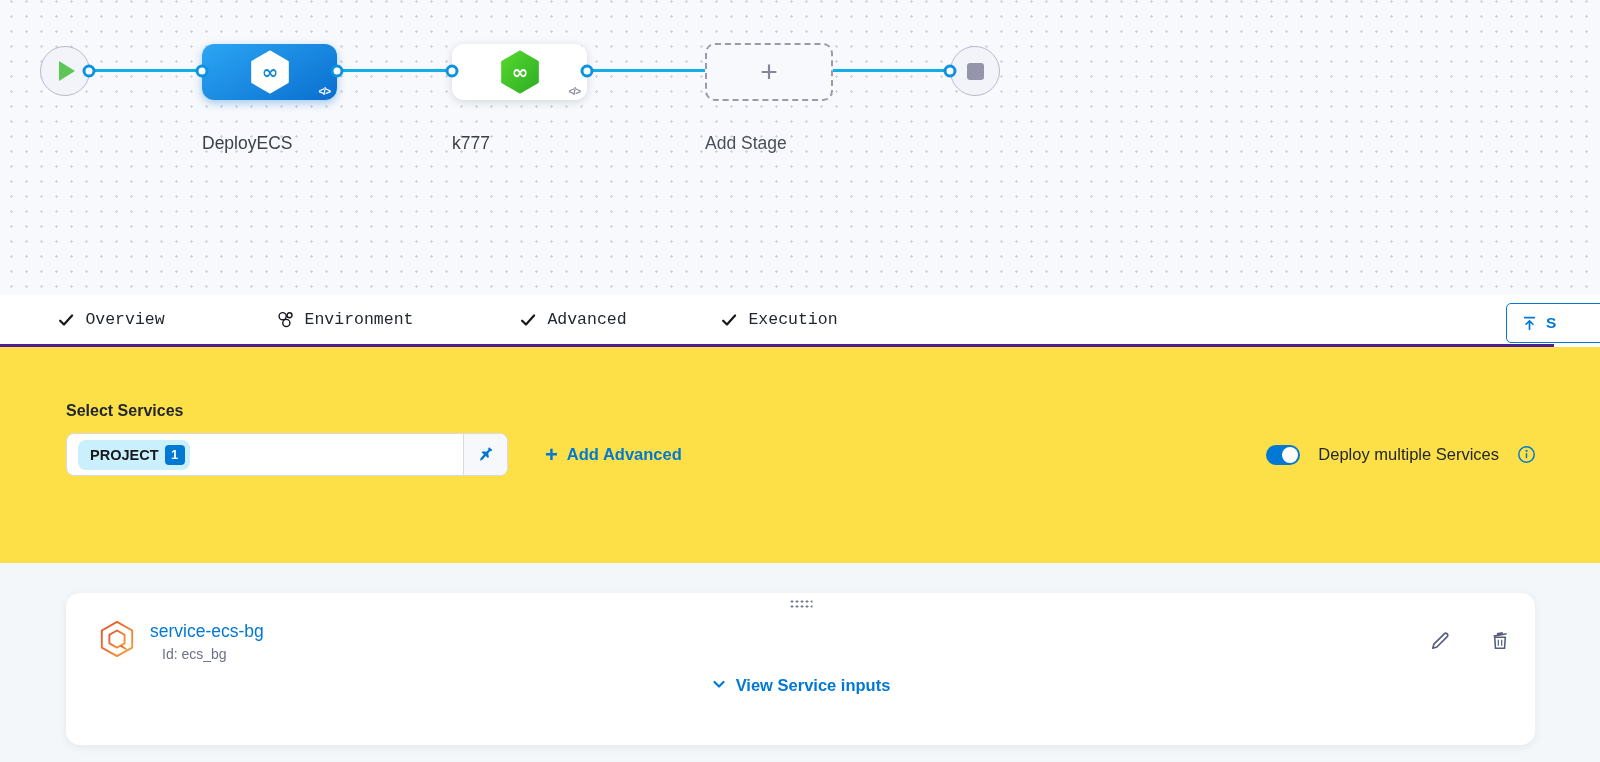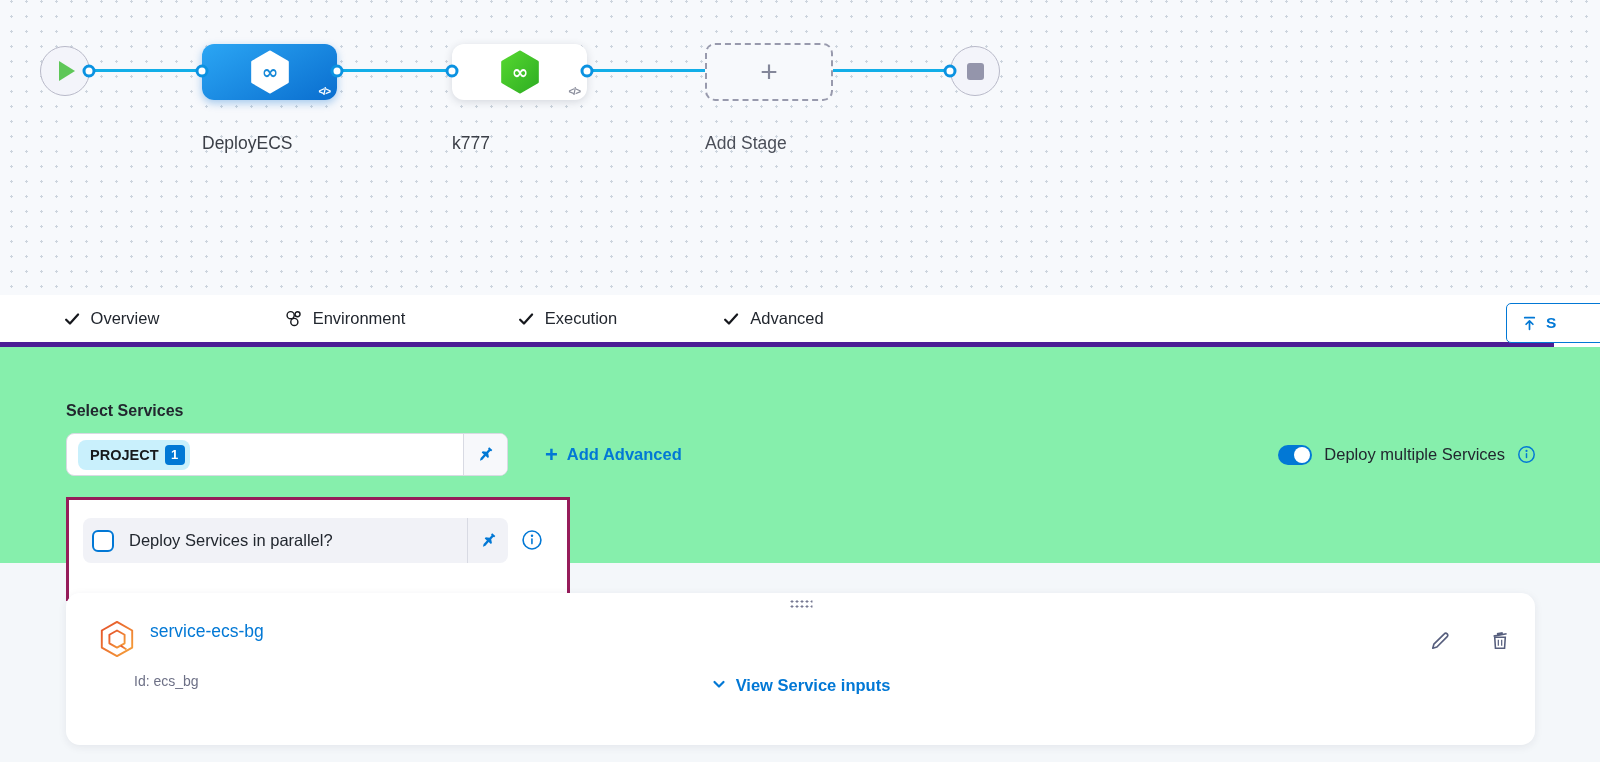--- a/index.html
+++ b/index.html
@@ -51,39 +51,39 @@
   .stage-label {
     position:absolute; top:133px; font-size:17.5px; color:#3b3f47;
   }
   .lbl-1 { left:202px; width:135px; }
   .lbl-2 { left:452px; width:135px; }
   .lbl-3 { left:705px; width:128px; color:#4b4f59; }
 
   
   .tabbar {
     position:absolute; left:0; top:295px; width:1554px; height:52px;
-    background:#fff; border-bottom:5px solid #4c1d95; display:flex;
+    background:#fff; border-bottom:3px solid #4c1d95; display:flex;font-family:Liberation Mono, monospace;
   }
   .tab { display:flex; align-items:center; justify-content:center; gap:10px;
          font-size:16.5px; color:#22272f; position:relative; cursor:pointer; }
   .tab-1 { width:222px; } .tab-2 { width:175px; } .tab-3 { width:245px; }
   .tab-4 { width:200px; } .tab-5 { width:212px; }
   .tab.active { font-weight:bold; }
   .tab.active::after { content:""; position:absolute; left:0; right:0; bottom:-1px; height:3px; background:#0278d5; }
   .tab svg { display:block; }
 
   .save-btn {
     position:absolute; left:1506px; top:303px; width:130px; height:40px;
     border:1.5px solid #0278d5; border-radius:5px; background:#fff;
     display:flex; align-items:center; gap:8px; padding-left:14px;
     color:#0278d5; font-size:15.5px; font-weight:bold; cursor:pointer;
   }
 
   
-  .content { position:absolute; left:0; top:347px; width:1600px; height:415px; background:#86efac;text-decoration:underline; }
+  .content { position:absolute; left:0; top:347px; width:1600px; height:415px; background:#fde047;text-decoration:underline; }
   .gray-zone { position:absolute; left:0; top:216px; width:1600px; height:199px; background:#f4f7fa; }
 
   .select-label { position:absolute; left:66px; top:55px; font-size:16px; font-weight:bold; color:#22272f; }
 
   .svc-input {
     position:absolute; left:66px; top:86px; width:442px; height:43px;
     background:#fff; border:1px solid #d8dae3; border-radius:8px;
     display:flex; align-items:center; overflow:hidden;
   }
   .chip {
@@ -95,21 +95,21 @@
                 font-size:13px; font-weight:bold; display:flex; align-items:center; justify-content:center; }
   .pin-section { margin-left:auto; width:44px; align-self:stretch; border-left:1px solid #d8dae3;
                  background:#f7f8fb; display:flex; align-items:center; justify-content:center; cursor:pointer; }
 
   .add-service { position:absolute; left:545px; top:86px; height:43px;
                  display:flex; align-items:center; gap:9px; color:#0278d5;
                  font-size:16.5px; font-weight:bold; cursor:pointer; }
   .plus-glyph { font-size:22px; font-weight:bold; line-height:1; }
 
   .multi-group { position:absolute; right:64px; top:86px; height:43px;
-                 display:flex; align-items:center; gap:12px;justify-content:flex-end; }
+                 display:flex; align-items:center; gap:18px;justify-content:flex-end; }
   .toggle { width:34px; height:20px; border-radius:10px; background:#0278d5; position:relative; cursor:pointer; }
   .toggle .knob { position:absolute; right:2px; top:2px; width:16px; height:16px; border-radius:50%; background:#fff; }
   .multi-label { font-size:16.5px; color:#22272f; }
 
   .annot-box {
     position:absolute; left:66px; top:150px; width:504px; height:104px;
     border:3px solid #961c5a; background:#fff;
   }
   .parallel-bar {
     position:absolute; left:14px; top:18px; width:425px; height:45px;
@@ -127,21 +127,21 @@
     background:#fff; border-radius:14px; box-shadow:0 2px 8px rgba(40,41,61,.08);
   }
   .drag-handle {
     position:absolute; left:50%; top:6px; transform:translateX(-50%);
     width:23px; height:10px; cursor:grab;
     background-image:radial-gradient(circle,#767992 1.2px, transparent 1.4px);
     background-size:5px 5px;
   }
   .svc-icon { position:absolute; left:32px; top:26px; }
   .svc-name { position:absolute; left:84px; top:28px; font-size:17.5px; color:#0278d5; font-weight:500; cursor:pointer; }
-  .svc-id   { position:absolute; left:68px; top:53px; font-size:14px; color:#6d7086;margin-top:27px; }
+  .svc-id   { position:absolute; left:96px; top:53px; font-size:14px; color:#6d7086; }
   .icon-btn { position:absolute; top:36px; width:24px; height:24px; cursor:pointer; }
   .edit-btn  { left:1362px; }
   .trash-btn { left:1422px; }
   .view-inputs { position:absolute; left:0; right:0; top:83px; display:flex; justify-content:center;
                  align-items:flex-start; gap:9px; color:#0278d5; font-size:16.5px; font-weight:bold; cursor:pointer; }
 </style>
 </head>
 <body>
 
 <div id="app">
@@ -203,31 +203,31 @@
       <span>Overview</span>
     </div>
     <div class="tab tab-3">
       <svg width="19" height="19" viewBox="0 0 16 16" fill="none" stroke="#16181d" stroke-width="1.2">
         <circle cx="5.6" cy="5.2" r="3"></circle>
           <circle cx="11.4" cy="4.4" r="2.1"></circle>
           <circle cx="8.7" cy="10.9" r="3"></circle>
       </svg>
       <span>Environment</span>
     </div>
+    <div class="tab tab-5">
+      <svg width="18" height="18" viewBox="0 0 16 16" fill="none" stroke="#16181d" stroke-width="2" stroke-linecap="round" stroke-linejoin="round">
+          <path d="M2.8 8.6l3.4 3.4L13.4 4"></path>
+        </svg>
+      <span>Advanced</span>
+    </div>
     <div class="tab tab-4">
       <svg width="18" height="18" viewBox="0 0 16 16" fill="none" stroke="#16181d" stroke-width="2" stroke-linecap="round" stroke-linejoin="round">
           <path d="M2.8 8.6l3.4 3.4L13.4 4"></path>
         </svg>
       <span>Execution</span>
-    </div>
-    <div class="tab tab-5">
-      <svg width="18" height="18" viewBox="0 0 16 16" fill="none" stroke="#16181d" stroke-width="2" stroke-linecap="round" stroke-linejoin="round">
-          <path d="M2.8 8.6l3.4 3.4L13.4 4"></path>
-        </svg>
-      <span>Advanced</span>
     </div>
   </div>
 
   <button class="save-btn">
     <svg width="17" height="17" viewBox="0 0 16 16" fill="none" stroke="#0278d5" stroke-width="1.6" stroke-linecap="round" stroke-linejoin="round">
       <path d="M3.5 2.5h9M8 13.5V5.5M4.8 8.7L8 5.5l3.2 3.2"></path>
     </svg>
     <span>S</span>
   </button>
 
@@ -258,36 +258,20 @@
         <div class="knob"></div>
       </div>
       <span class="multi-label">Deploy multiple Services</span>
       <svg width="19" height="19" viewBox="0 0 18 18" fill="none">
         <circle cx="9" cy="9" r="7.3" stroke="#0278d5" stroke-width="1.4"></circle>
         <circle cx="9" cy="5.6" r="1" fill="#0278d5"></circle>
         <rect x="8.3" y="7.6" width="1.4" height="5" rx="0.7" fill="#0278d5"></rect>
       </svg>
     </div>
 
-    <div class="annot-box">
-      <div class="parallel-bar">
-        <div class="checkbox"></div>
-        <span class="parallel-label">Deploy Services in parallel?</span>
-        <div class="bar-pin">
-          <svg width="19" height="19" viewBox="0 0 16 16">
-            <path transform="rotate(42 8 8)" fill="#0278d5" d="M6.2 1.4h3.6v1.3l-.8.4v2.6l2.5 1.9v1.3H9v4.1l-1 2-1-2V8.9H4.5V7.6L7 5.7V3.1l-.8-.4z"></path>
-          </svg>
-        </div>
-      </div>
-      <svg class="annot-info" width="22" height="22" viewBox="0 0 18 18" fill="none">
-        <circle cx="9" cy="9" r="7.3" stroke="#0278d5" stroke-width="1.3"></circle>
-        <circle cx="9" cy="5.6" r="1" fill="#0278d5"></circle>
-        <rect x="8.3" y="7.6" width="1.3" height="5" rx="0.65" fill="#0278d5"></rect>
-      </svg>
-    </div>
 
     <div class="svc-card">
       <div class="drag-handle"></div>
 
       <svg class="svc-icon" width="38" height="42" viewBox="0 0 40 44" fill="none" stroke-linejoin="round">
         <defs>
           <linearGradient id="og" x1="0" y1="0" x2="1" y2="1">
             <stop offset="0" stop-color="#e4502a"></stop>
               <stop offset="1" stop-color="#f6a33a"></stop>
           </linearGradient>

